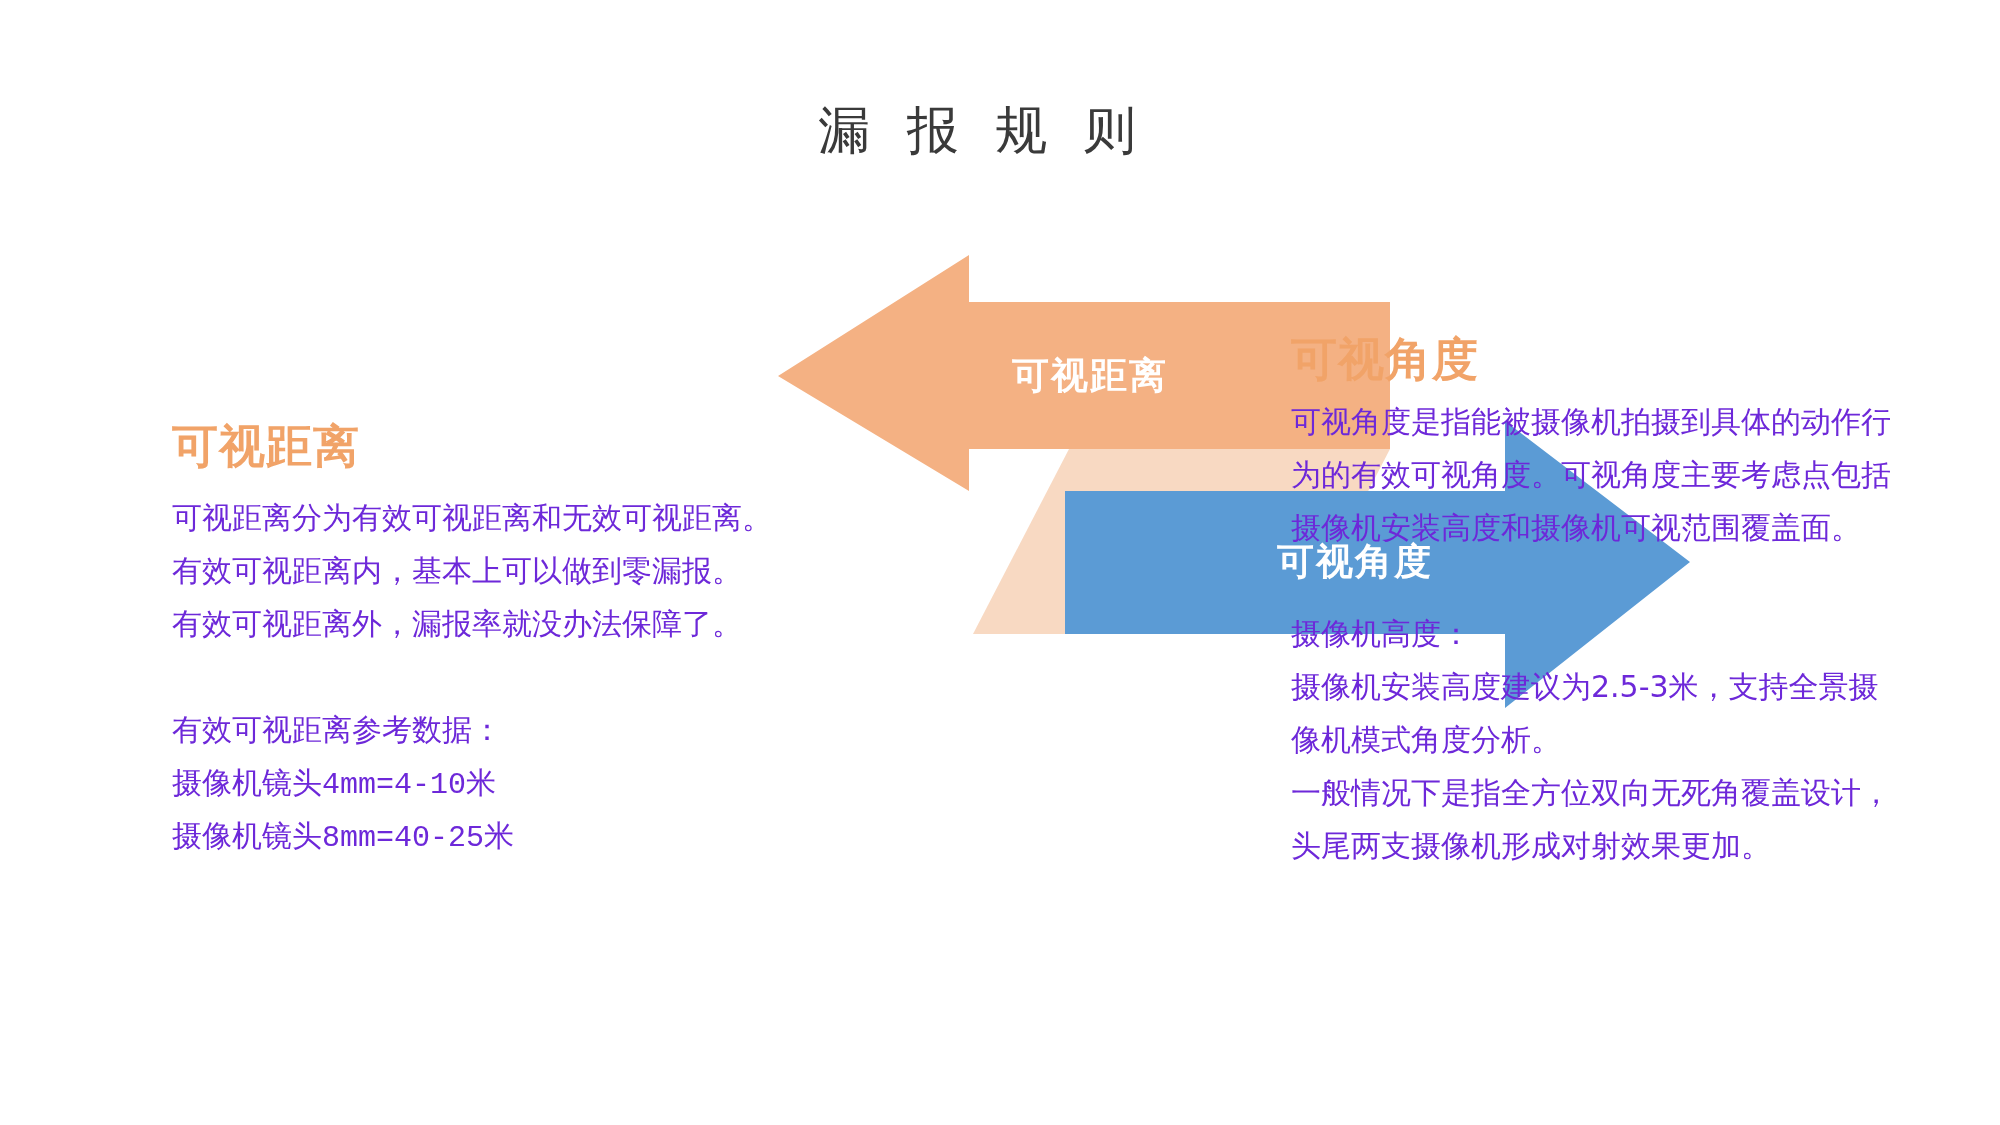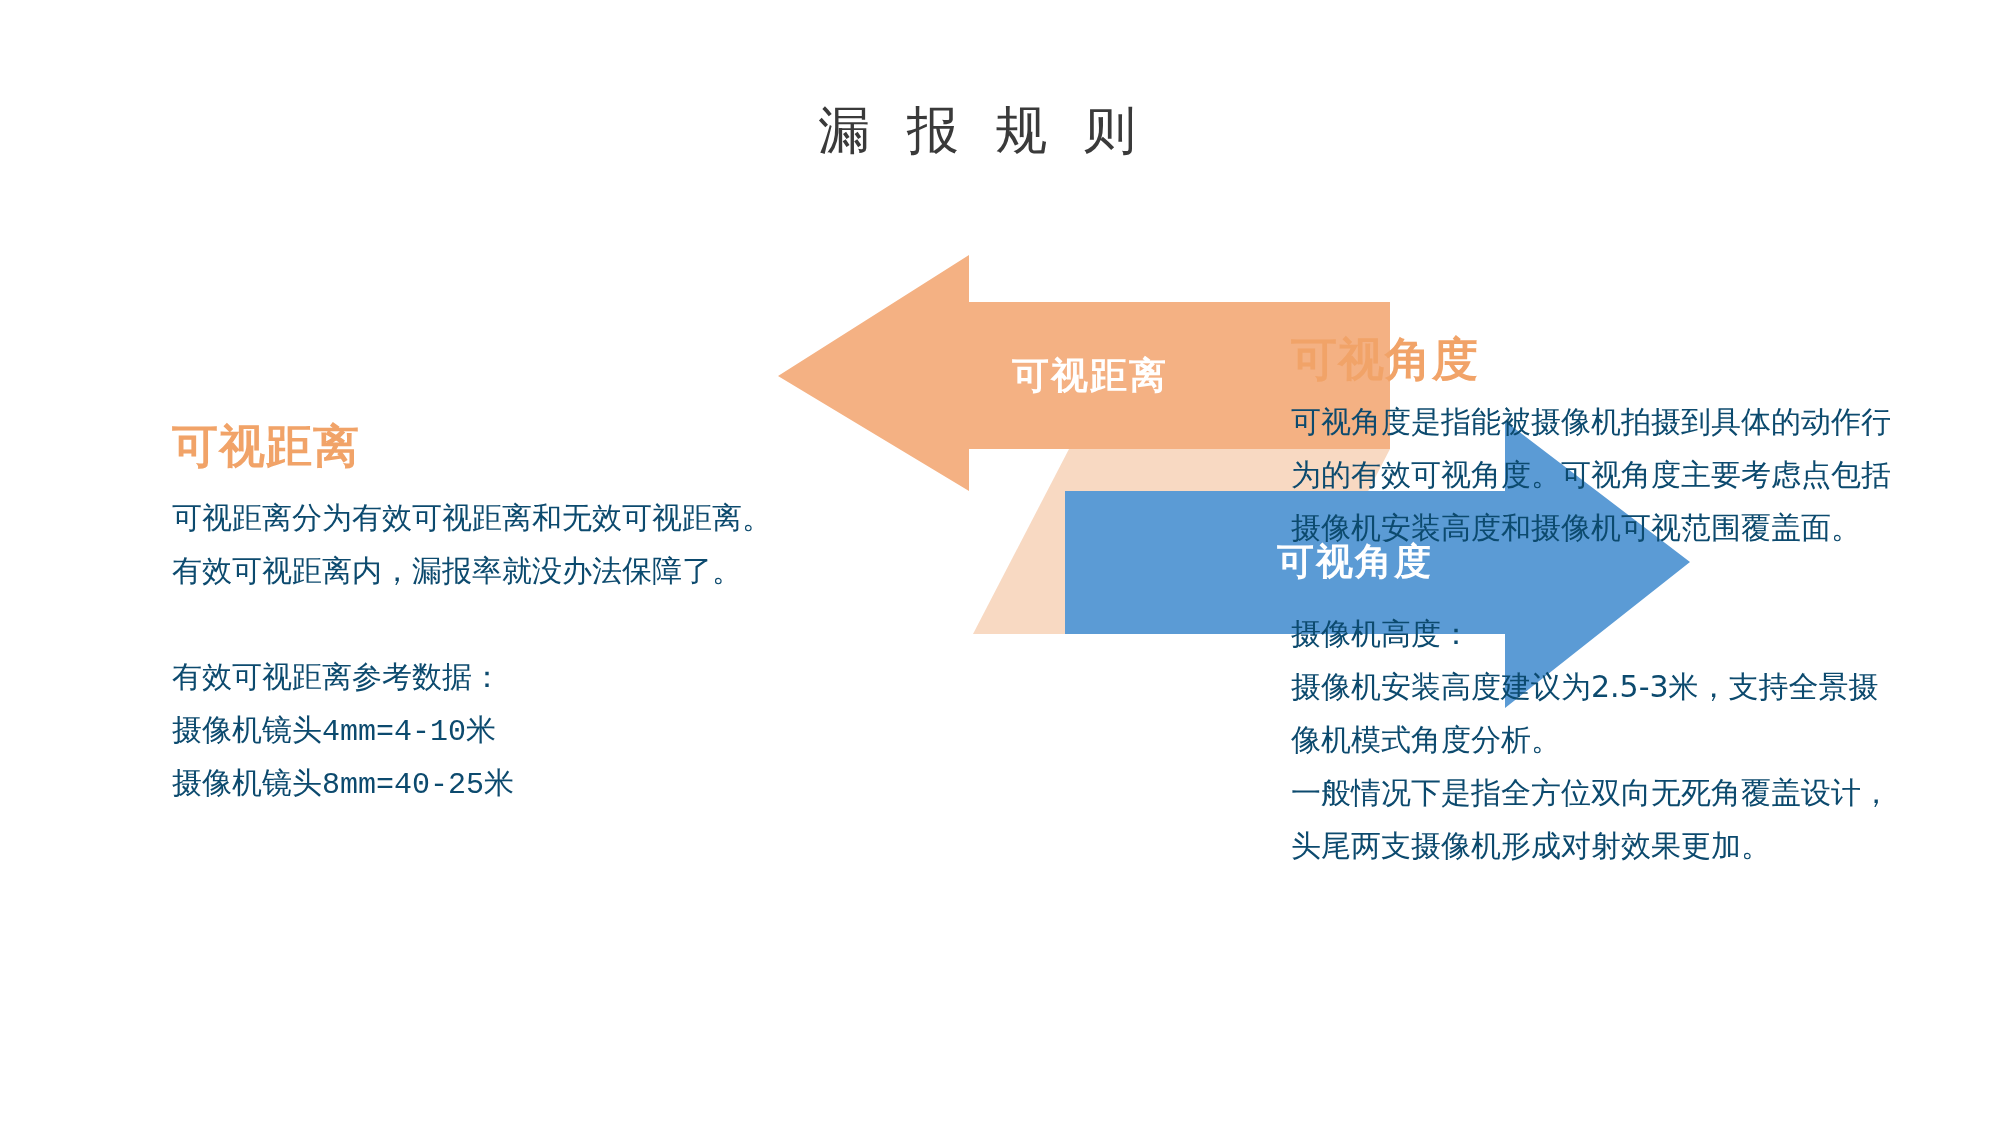--- a/index.html
+++ b/index.html
@@ -49,21 +49,21 @@
     font-size: 46px;
     line-height: 55px;
     font-weight: 700;
     color: #f1a368;
     letter-spacing: 1px;
   }
   .text-col p {
     margin: 0;
     font-size: 30px;
     line-height: 53px;
-    color: #0c4a6e;
+    color: #6d28d9;
   }
   .left-col {
     position: absolute;
     left: 172px;
     top: 419px;
     width: 640px;
   }
   .left-col h2 { margin-bottom: 20px; }
   .left-col p { white-space: nowrap; font-family: Liberation Mono, monospace; }
   .right-col {
@@ -87,21 +87,22 @@
     <polygon points="778,376 969,255 969,302 1390,302 1390,449 969,449 969,491" fill="#F4B183"></polygon>
     <polygon points="1065,491 1505,491 1505,421 1690,562 1505,708 1505,634 1065,634" fill="#5B9BD5"></polygon>
   </svg>
 
   <div class="arrow-label label-distance">可视距离</div>
   <div class="arrow-label label-angle">可视角度</div>
 
   <section class="text-col left-col">
     <h2>可视距离</h2>
     <p>可视距离分为有效可视距离和无效可视距离。</p>
-    <p>有效可视距离内，漏报率就没办法保障了。</p>
+    <p>有效可视距离内，基本上可以做到零漏报。</p>
+    <p>有效可视距离外，漏报率就没办法保障了。</p>
     <div class="spacer"></div>
     <p>有效可视距离参考数据：</p>
     <p>摄像机镜头4mm=4-10米</p>
     <p>摄像机镜头8mm=40-25米</p>
   </section>
 
   <section class="text-col right-col">
     <h2>可视角度</h2>
     <p>可视角度是指能被摄像机拍摄到具体的动作行为的有效可视角度。可视角度主要考虑点包括摄像机安装高度和摄像机可视范围覆盖面。</p>
     <div class="spacer"></div>

